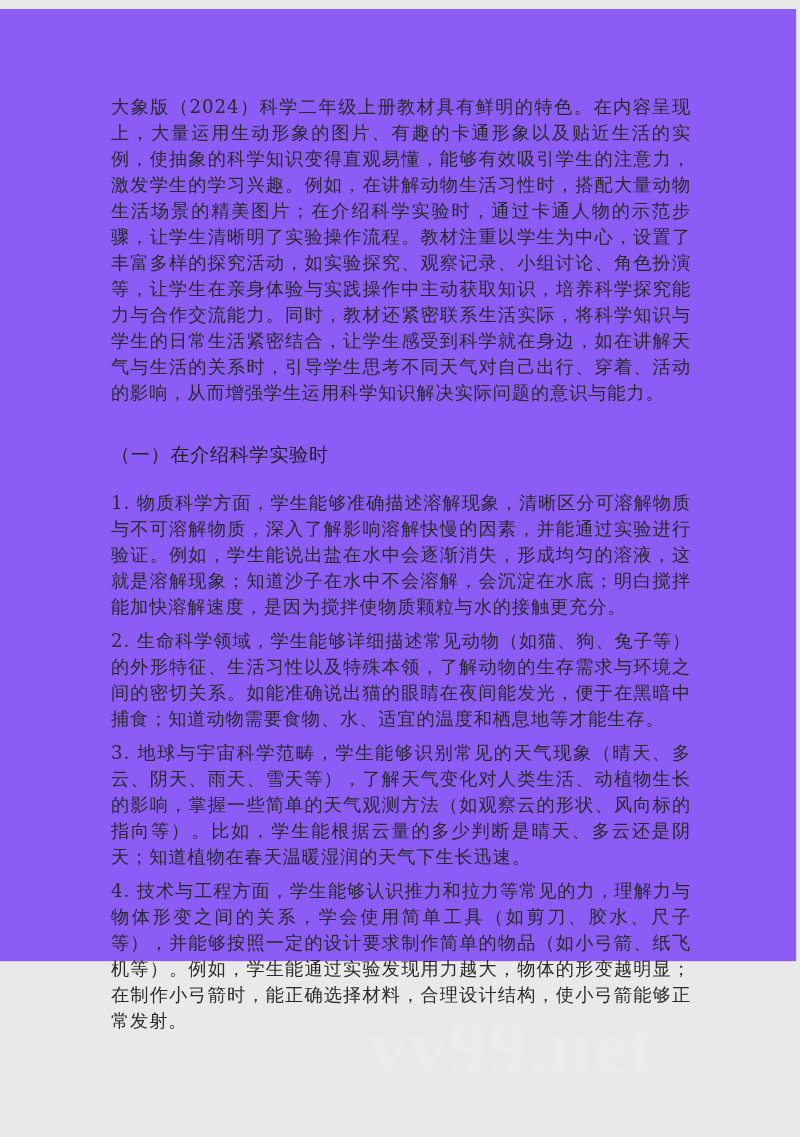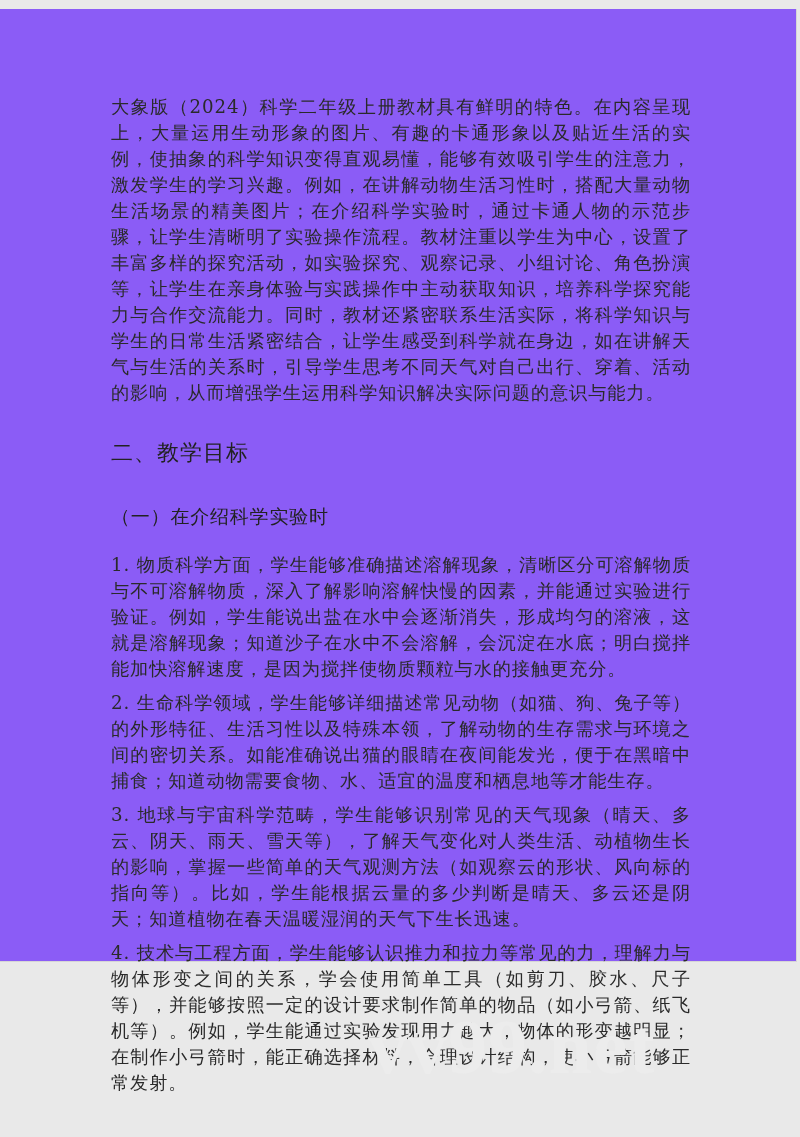--- a/index.html
+++ b/index.html
@@ -71,21 +71,20 @@
       user-select: none;
     }
   </style>
 </head>
 <body>
 
 <div class="page">
   <div class="content">
     <p class="para">大象版（2024）科学二年级上册教材具有鲜明的特色。在内容呈现上，大量运用生动形象的图片、有趣的卡通形象以及贴近生活的实例，使抽象的科学知识变得直观易懂，能够有效吸引学生的注意力，激发学生的学习兴趣。例如，在讲解动物生活习性时，搭配大量动物生活场景的精美图片；在介绍科学实验时，通过卡通人物的示范步骤，让学生清晰明了实验操作流程。教材注重以学生为中心，设置了丰富多样的探究活动，如实验探究、观察记录、小组讨论、角色扮演等，让学生在亲身体验与实践操作中主动获取知识，培养科学探究能力与合作交流能力。同时，教材还紧密联系生活实际，将科学知识与学生的日常生活紧密结合，让学生感受到科学就在身边，如在讲解天气与生活的关系时，引导学生思考不同天气对自己出行、穿着、活动的影响，从而增强学生运用科学知识解决实际问题的意识与能力。</p>
 
-    <h2 class="h2">二、教学目标</h2>
 
     <h3 class="h3">（一）在介绍科学实验时</h3>
 
     <p class="para">1. 物质科学方面，学生能够准确描述溶解现象，清晰区分可溶解物质与不可溶解物质，深入了解影响溶解快慢的因素，并能通过实验进行验证。例如，学生能说出盐在水中会逐渐消失，形成均匀的溶液，这就是溶解现象；知道沙子在水中不会溶解，会沉淀在水底；明白搅拌能加快溶解速度，是因为搅拌使物质颗粒与水的接触更充分。</p>
     <p class="para item">2. 生命科学领域，学生能够详细描述常见动物（如猫、狗、兔子等）的外形特征、生活习性以及特殊本领，了解动物的生存需求与环境之间的密切关系。如能准确说出猫的眼睛在夜间能发光，便于在黑暗中捕食；知道动物需要食物、水、适宜的温度和栖息地等才能生存。</p>
     <p class="para item">3. 地球与宇宙科学范畴，学生能够识别常见的天气现象（晴天、多云、阴天、雨天、雪天等），了解天气变化对人类生活、动植物生长的影响，掌握一些简单的天气观测方法（如观察云的形状、风向标的指向等）。比如，学生能根据云量的多少判断是晴天、多云还是阴天；知道植物在春天温暖湿润的天气下生长迅速。</p>
     <p class="para item">4. 技术与工程方面，学生能够认识推力和拉力等常见的力，理解力与物体形变之间的关系，学会使用简单工具（如剪刀、胶水、尺子等），并能够按照一定的设计要求制作简单的物品（如小弓箭、纸飞机等）。例如，学生能通过实验发现用力越大，物体的形变越明显；在制作小弓箭时，能正确选择材料，合理设计结构，使小弓箭能够正常发射。</p>
   </div>
 
   <div class="watermark">vv99.net</div>

